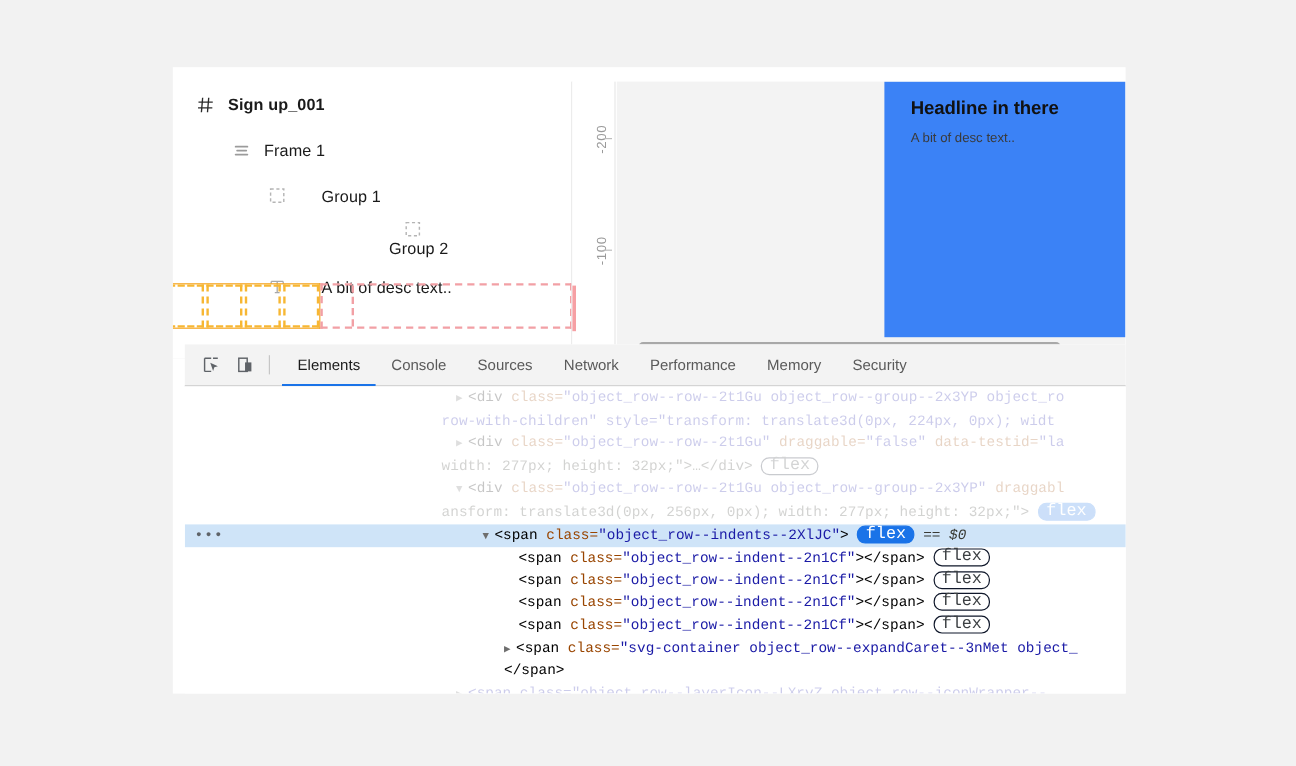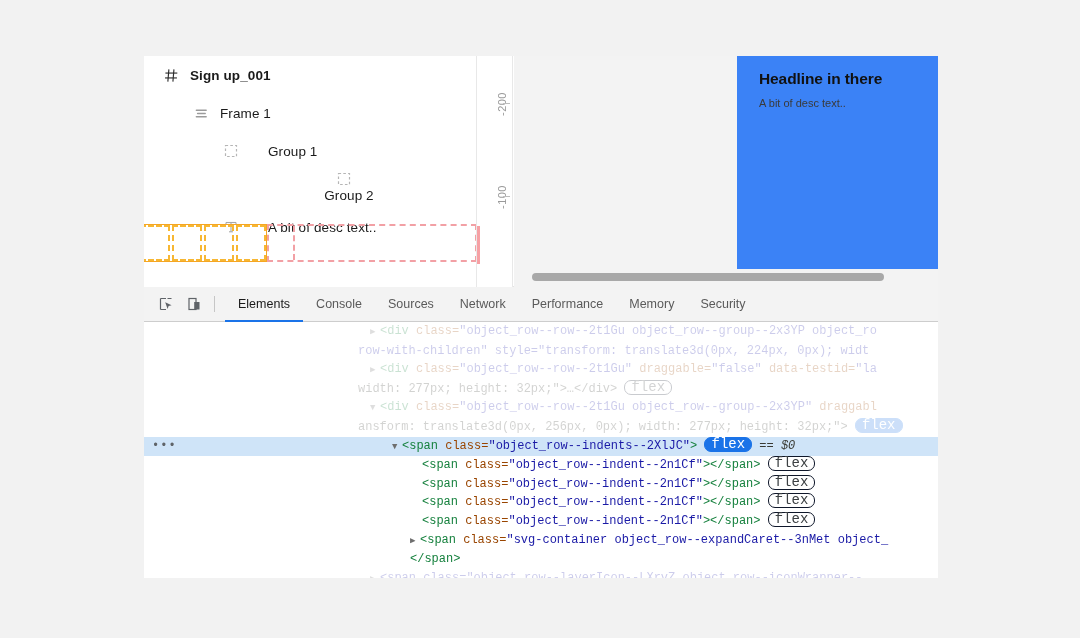--- a/index.html
+++ b/index.html
@@ -13,21 +13,21 @@
   #app {
     position: absolute;
     left: 144px; top: 56px;
     width: 794px; height: 522px;
     background: #ffffff;
     overflow: hidden;
   }
 
   
   .design-area {
-    position: absolute; left: 0; top: 0;
+    position: absolute; left: 0; top: 12px;
     width: 794px; height: 231px;
     background: #ffffff;
     border-bottom: 1px solid #e4e4e4;
   }
   .layers-panel {
     position: absolute; left: 0; top: 0;
     width: 333px; height: 231px;
     background: #fff;
     border-right: 1px solid #e8e8e8;
     overflow: hidden;
@@ -145,21 +145,21 @@
   }
   .hscroll-thumb {
     position: absolute; left: 18px; top: 3px;
     width: 352px; height: 8px;
     background: #a8a8a8;
     border-radius: 4px;
   }
 
   
   .devtools {
-    position: absolute; left: 0; top: 231px;
+    position: absolute; left: 10px; top: 231px;
     width: 794px; height: 291px;
     background: #ffffff;
   }
   .dt-toolbar {
     position: absolute; left: 0; top: 0;
     width: 794px; height: 35px;
     background: #f3f3f3;
     border-bottom: 1px solid #cdcdcd;
     display: flex;
     align-items: center;
@@ -205,21 +205,21 @@
   }
   .code-line.faded { opacity: .22; }
   .sel-line {
     background: #cfe4f8;
     width: 794px;
   }
   .sel-line .dots {
     position: absolute; left: 8px; top: 0;
     color: #5f6368; letter-spacing: 1px;
   }
-  .tag { color: #15803d; }
+  .tag { color: #000000; }
   .attr { color: #994500; }
   .val { color: #1a1aa6; }
   .punc { color: #393a34; }
   .txt  { color: #393a34; }
   .caret {
     display: inline-block;
     width: 10px;
     color: #6e6e6e;
     font-size: 9px;
   }

